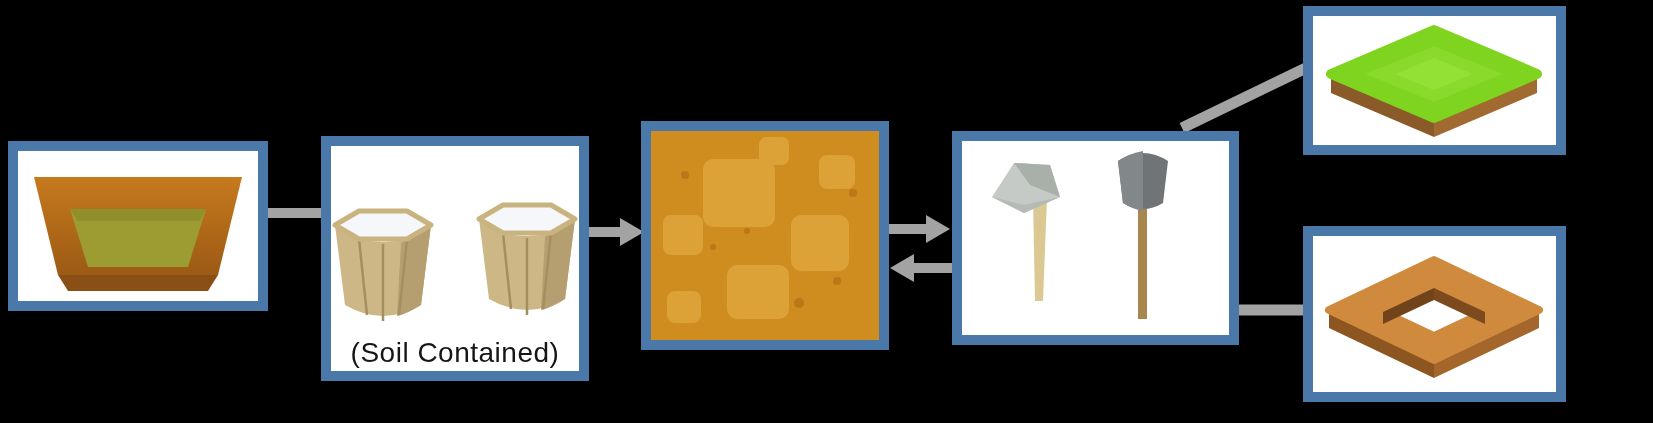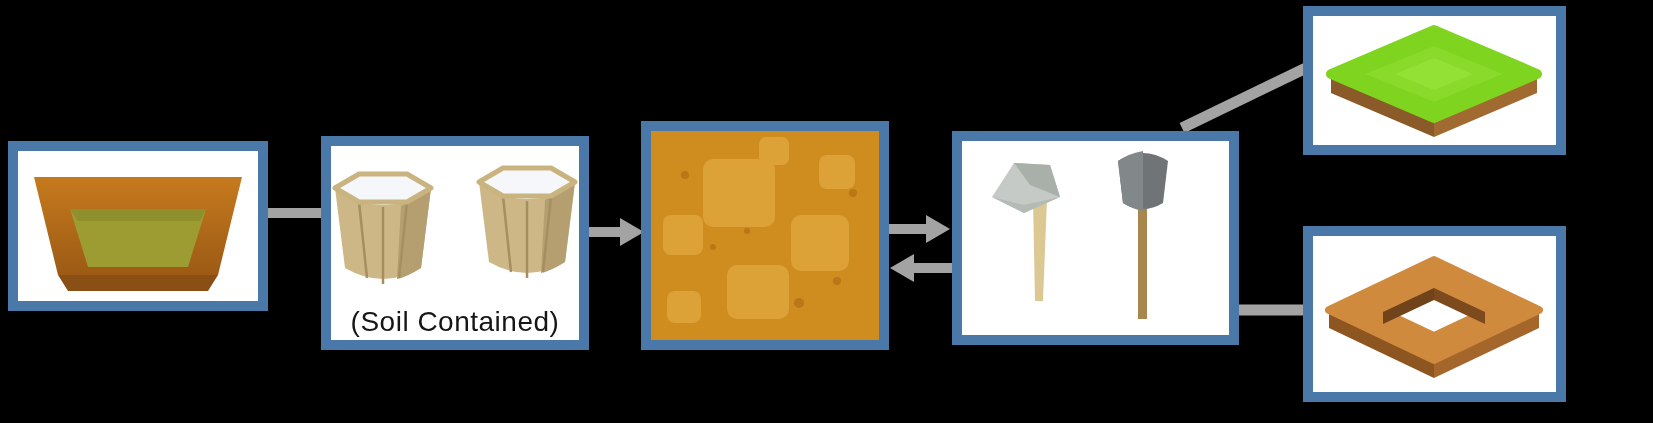--- a/index.html
+++ b/index.html
@@ -11,21 +11,21 @@
   }
   .node{
     position:absolute;
     background:var(--box-background,#fff);
     border:10px solid var(--box-border,#4a78a8);
     box-sizing:border-box;
     display:flex;flex-direction:column;align-items:center;justify-content:center;
     z-index:2;
   }
   #node-dug-ground{left:8px;top:141px;width:260px;height:170px;}
-  #node-soil-buckets{left:321px;top:136px;width:268px;height:214px;justify-content:space-between;padding-top:4px;}
+  #node-soil-buckets{left:321px;top:136px;width:268px;height:245px;justify-content:flex-end;padding-top:4px;}
   #node-soil-block{left:641px;top:121px;width:248px;height:229px;}
   #node-tools{left:952px;top:131px;width:287px;height:214px;}
   #node-grass-tile{left:1303px;top:6px;width:263px;height:149px;}
   #node-ring-tile{left:1303px;top:226px;width:263px;height:176px;}
   #arrows{position:absolute;left:0;top:0;z-index:1;}
   .arrow-line{stroke:var(--arrow,#a3a3a3);stroke-width:10;}
   .arrow-line.thick{stroke-width:11;}
   .arrow-head{fill:var(--arrow,#a3a3a3);}
   .caption{
     font-size:28px;color:#161616;white-space:nowrap;line-height:36px;

